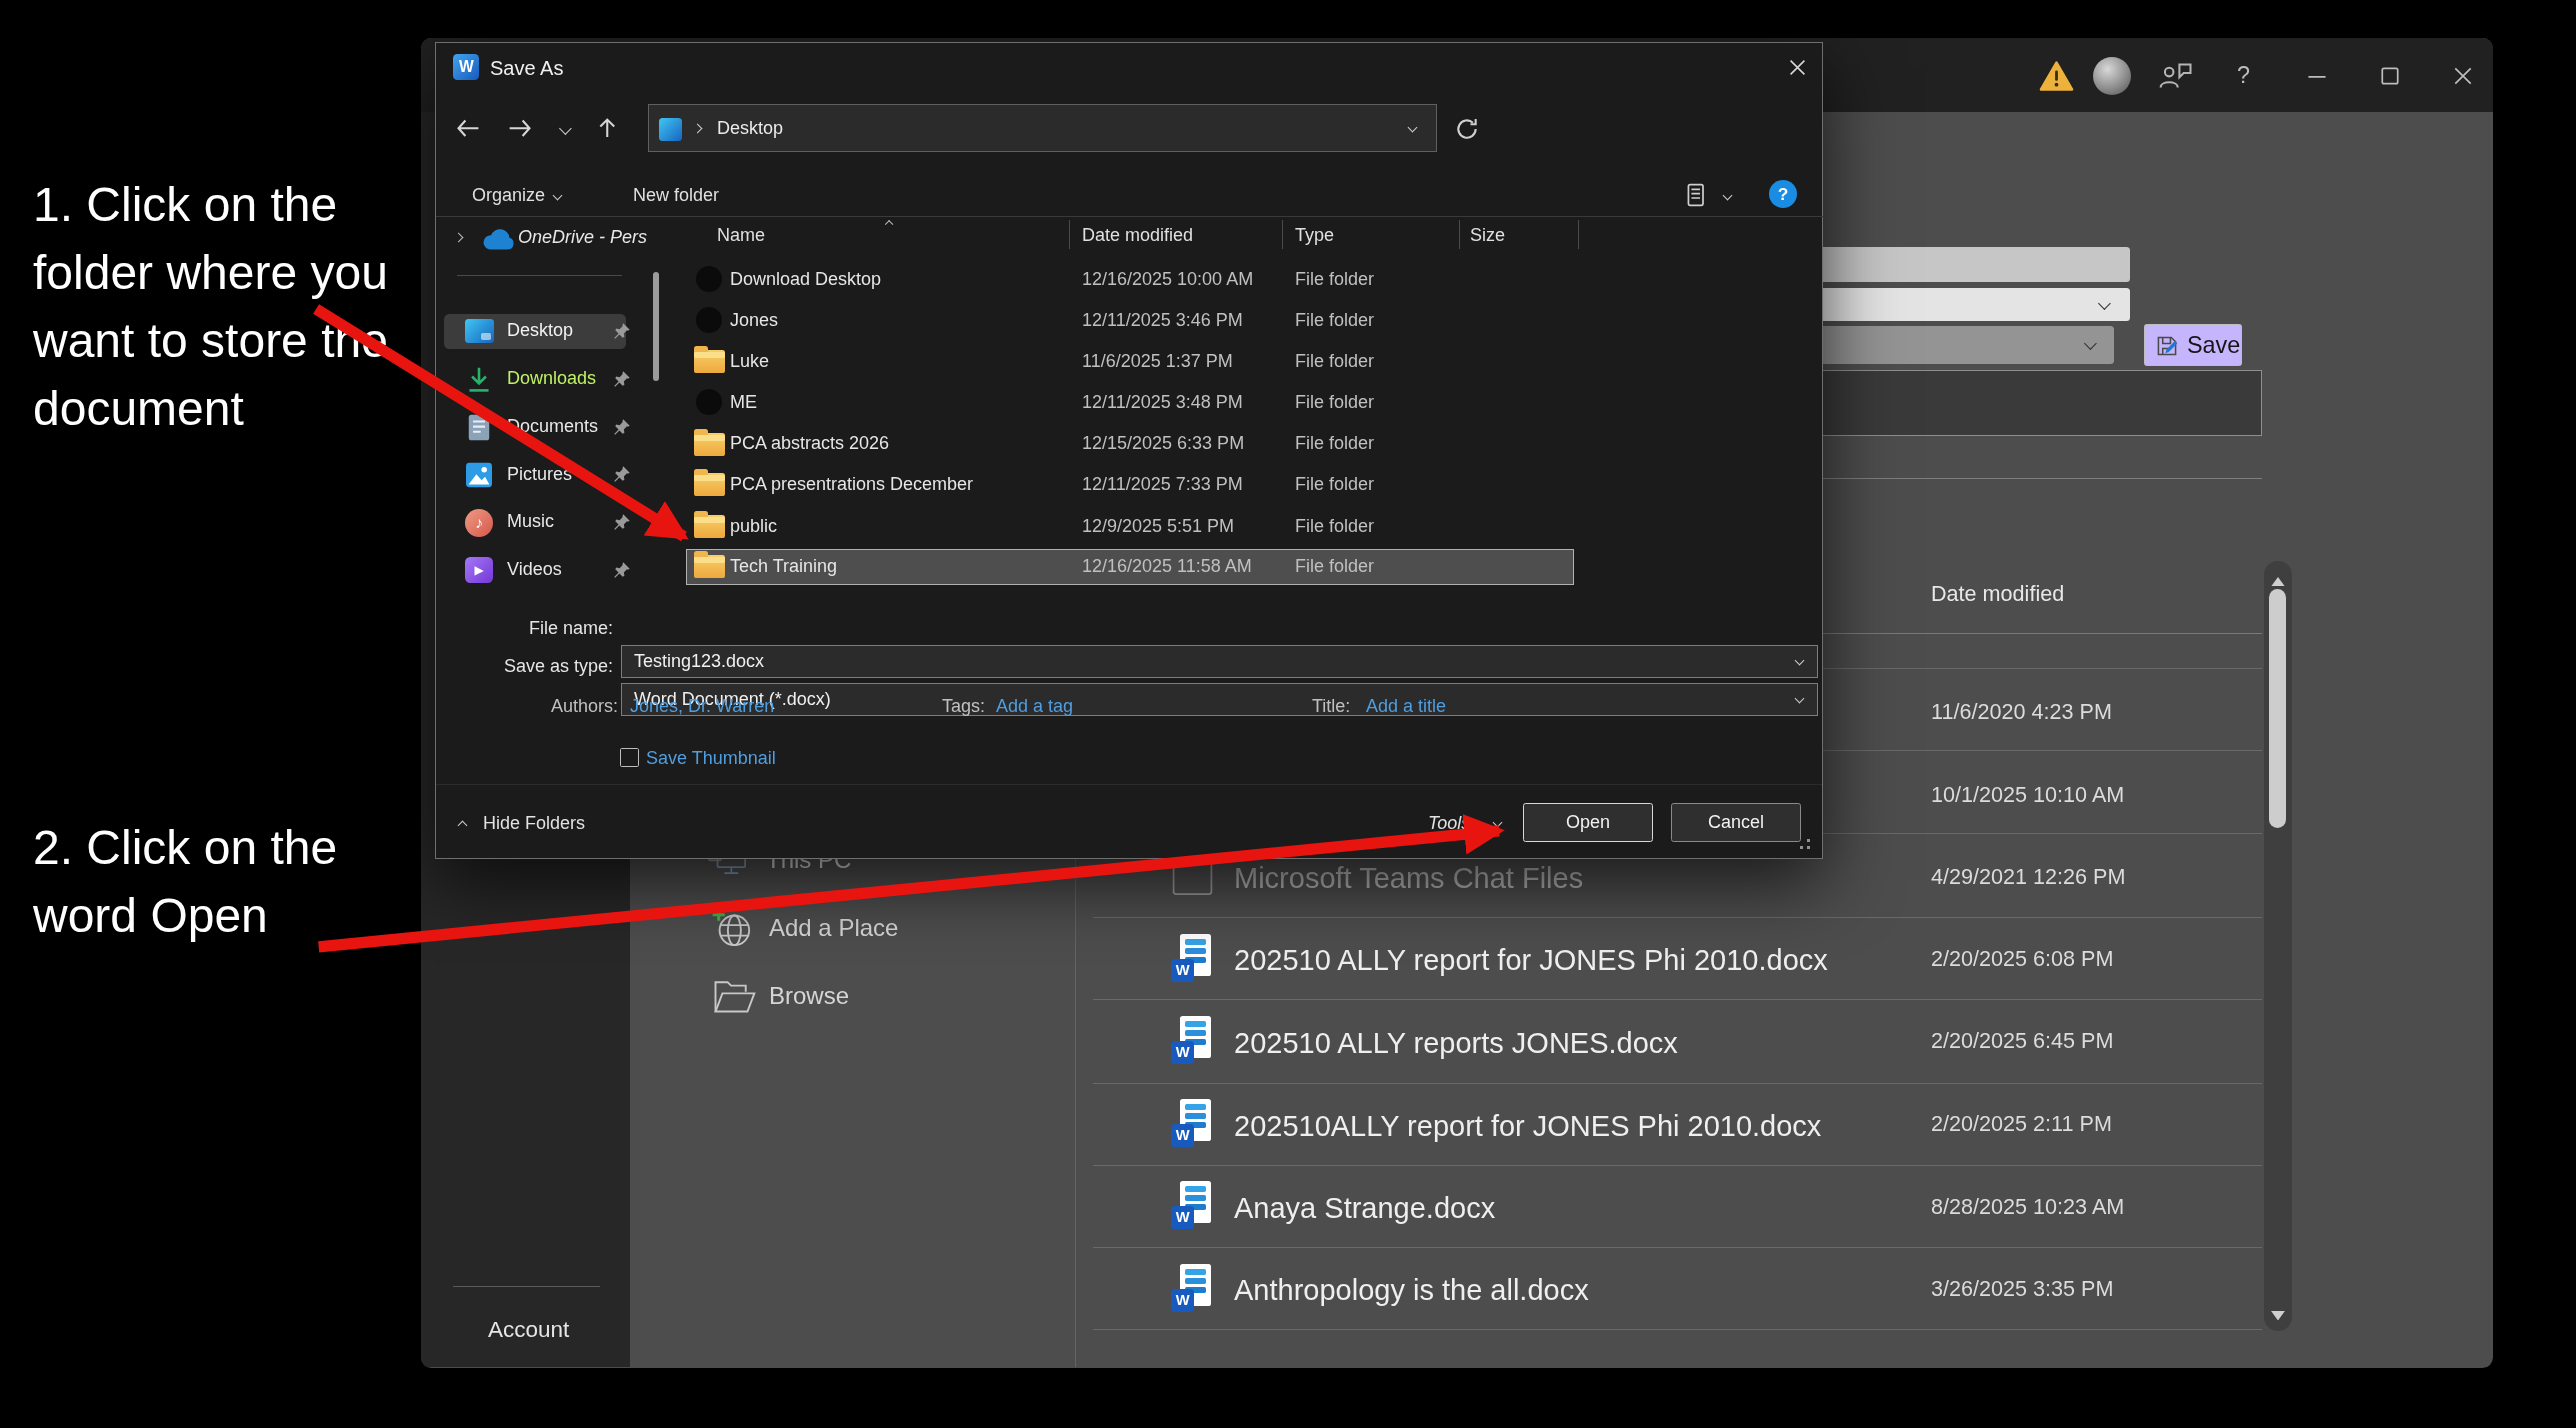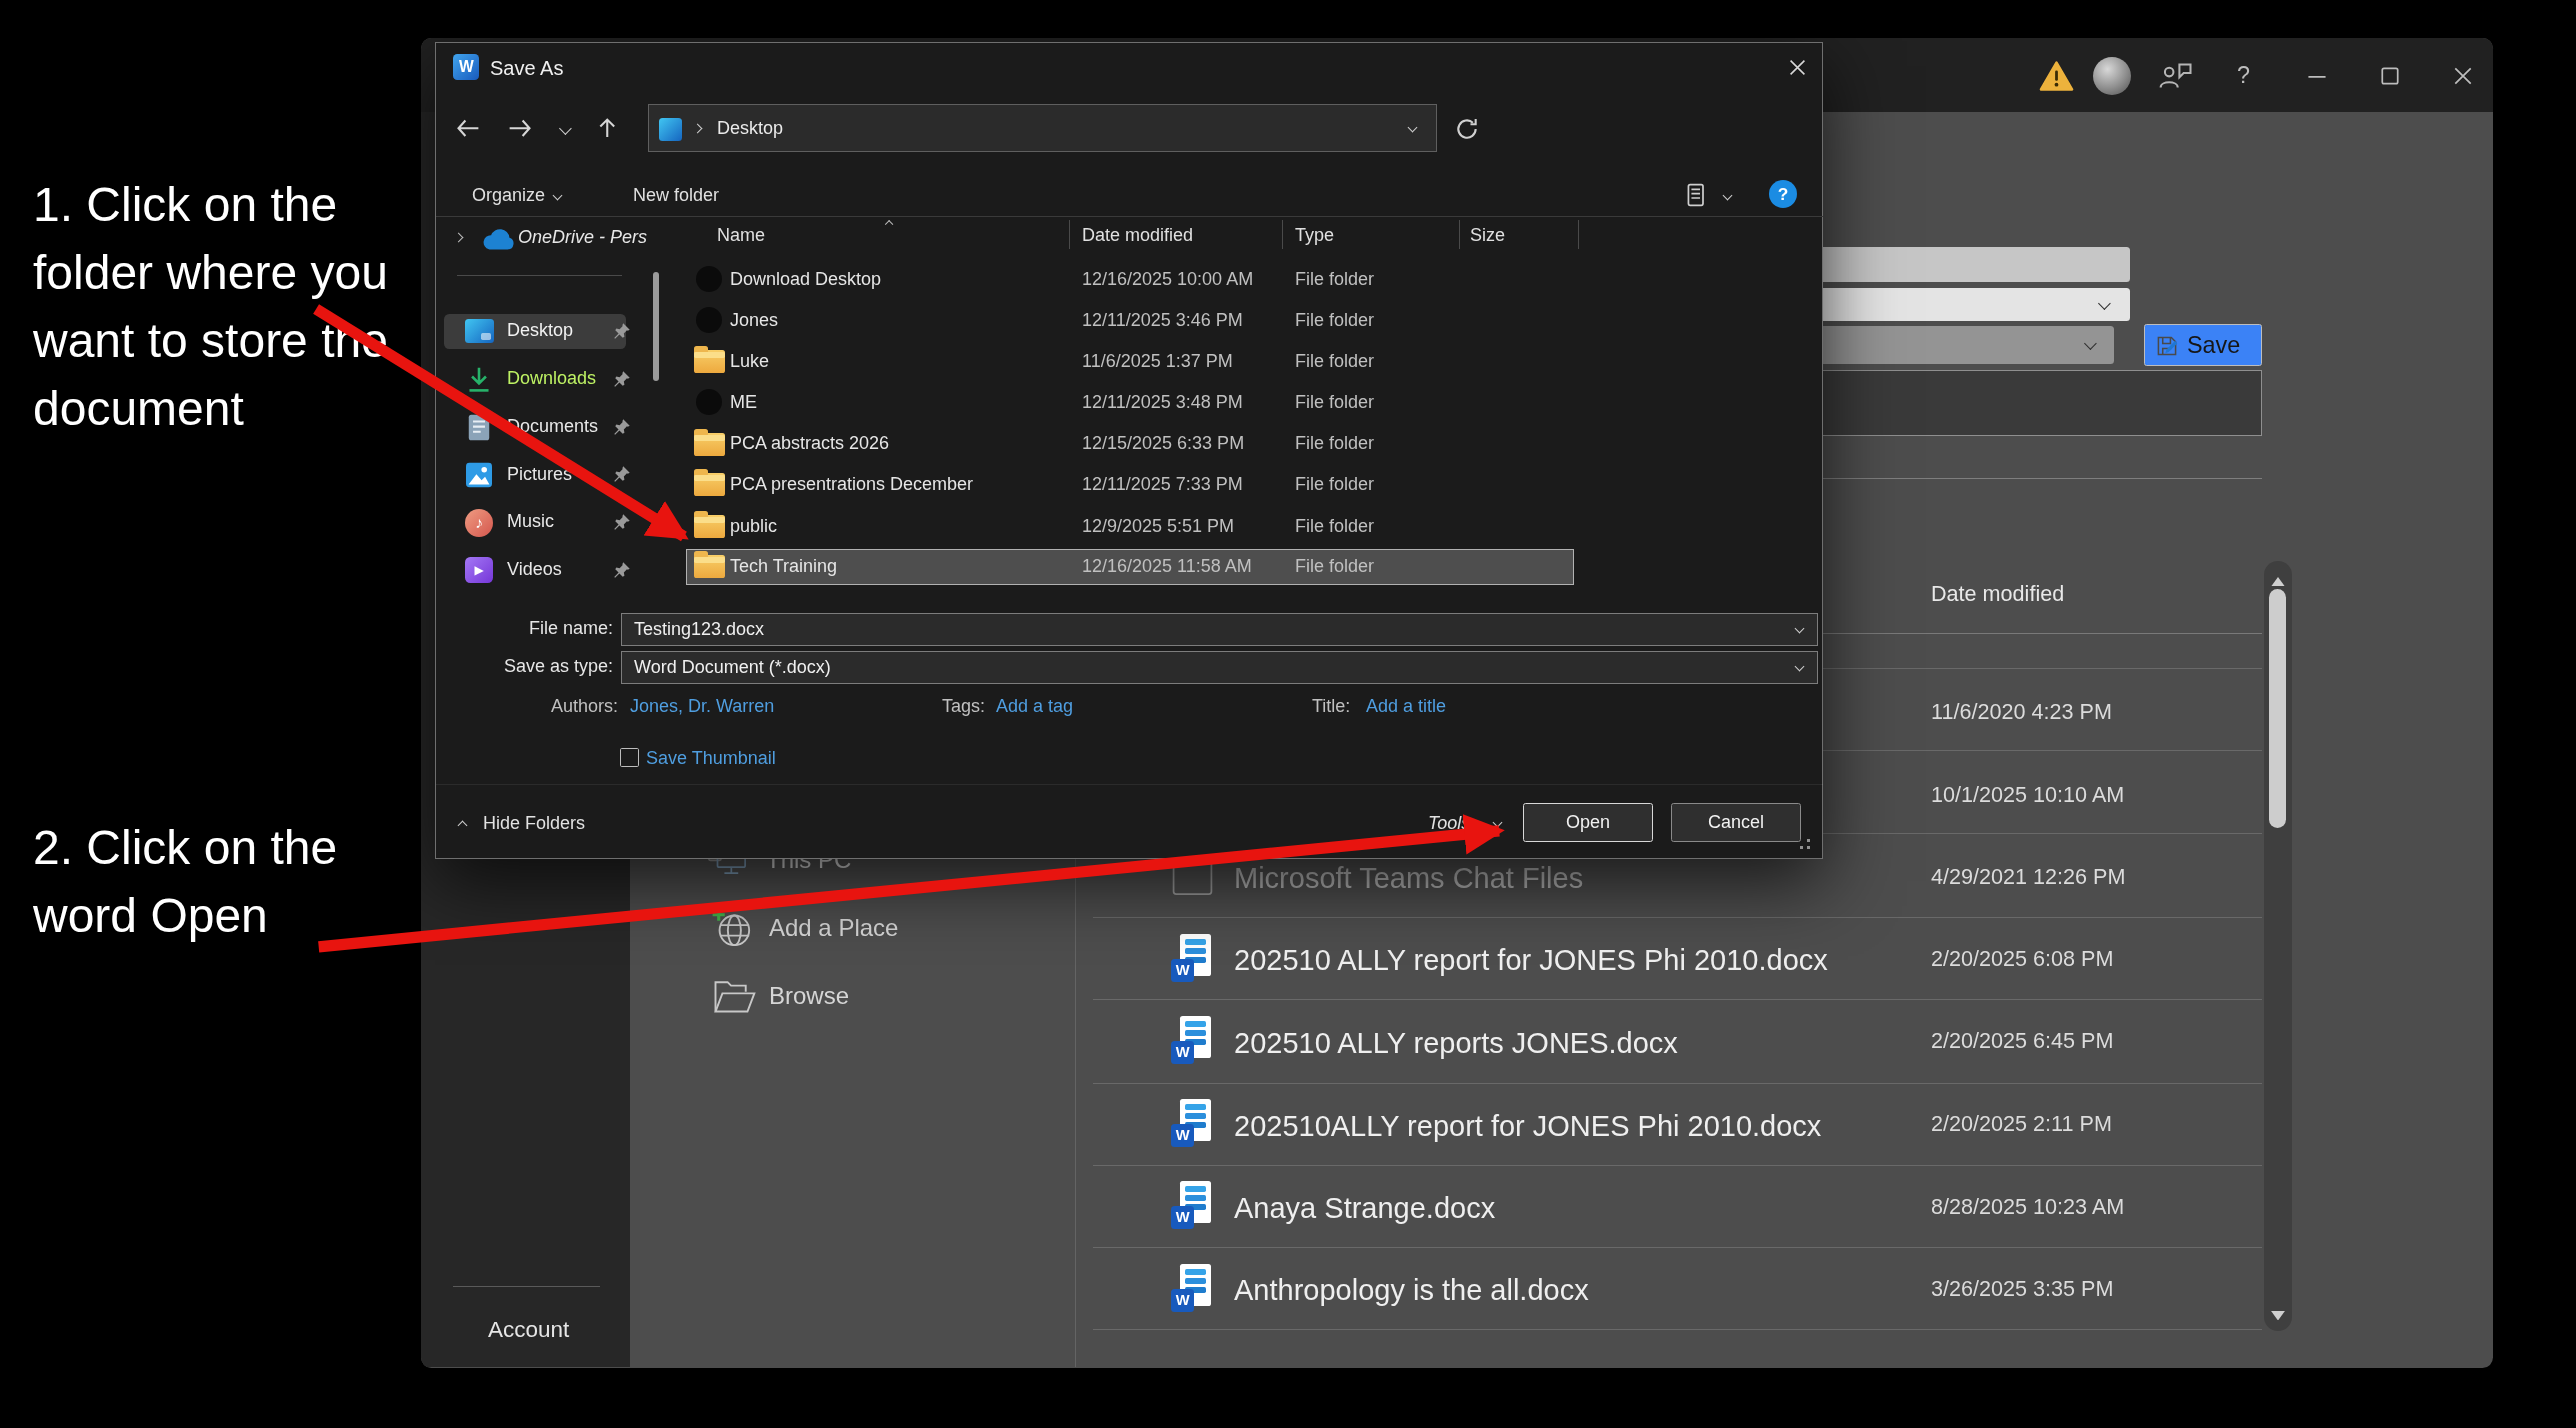--- a/index.html
+++ b/index.html
@@ -31,21 +31,21 @@
   .wdoc .b2{top:14px;background:#2b8fdc;}
   .wdoc .b3{top:22.5px;background:#1f7ccd;}
   .wdoc .badge{position:absolute;left:0;bottom:0;width:23.4px;height:23.4px;background:#185abd;border-radius:3.5px;
                color:#fff;font-size:14.7px;font-weight:bold;display:flex;align-items:center;justify-content:center;}
 
   
   .dlg{position:absolute;left:435px;top:42px;width:1388px;height:817px;background:#1b1b1b;
        border:0.9px solid #6f6f6f;box-shadow:0 22.5px 69px rgba(0,0,0,.7);z-index:20;box-sizing:border-box;
        color:#e6e6e6;font-size:18px;}
   .ctl{position:absolute;background:#2b2b2b;border:0.9px solid #5f5f5f;box-sizing:border-box;}
-  .combo{position:absolute;background:#2b2b2b;border:0.9px solid #7d7d7d;box-sizing:border-box;}
+  .combo{position:absolute;background:#2b2b2b;border:0.9px solid #7d7d7d;box-sizing:border-box;margin-top:32px;}
   .chev{display:inline-block;width:7.8px;height:7.8px;border-right:1.7px solid #cfcfcf;border-bottom:1.7px solid #cfcfcf;}
   .chev.down{transform:rotate(45deg);}
   .chev.up{transform:rotate(-135deg);}
   .chev.right{transform:rotate(-45deg);}
   .chev.sm{width:6px;height:6px;}
   .chev.dark{border-color:#2e2e2e;}
   .hair{position:absolute;background:#3a3a3a;}
   .blue{color:#4f9ee0;}
   .muted{color:#c0c0c0;}
   .pin{position:absolute;width:19px;height:19px;}
@@ -145,21 +145,21 @@
     <div class="place-label" style="left:348px;top:944px;">Browse</div>
 
     <div class="abs" style="left:654px;top:74px;width:0.9px;height:1255px;background:rgba(255,255,255,.13);"></div>
 
     <div class="abs" style="left:672px;top:209px;width:1037px;height:35px;background:#c6c6c6;border-radius:3.5px;"></div>
     <div class="abs" style="left:672px;top:250px;width:1037px;height:33px;background:#e4e4e4;border-radius:3.5px;"></div>
     <span class="chev down dark abs" style="left:1679px;top:261px;"></span>
     <div class="abs" style="left:672px;top:288px;width:1021px;height:38px;background:#949494;border-radius:3.5px;"></div>
     <span class="chev down dark abs" style="left:1665px;top:301px;"></span>
 
-    <div class="abs" style="left:1723px;top:286px;width:118px;height:42px;background:#3b82f6;border:0.9px solid #bdbdbd;border-radius:2.6px;box-sizing:border-box;">
+    <div class="abs" style="left:1723px;top:286px;width:98px;height:42px;background:#c4b5fd;border:0.9px solid #bdbdbd;border-radius:2.6px;box-sizing:border-box;">
       <span class="abs" style="left:10.4px;top:8.7px;">
         <svg width="24" height="24" viewBox="0 0 28 28" fill="none">
             <path d="M4 4h15l5 5v15H4z" stroke="#4a4a4a" stroke-width="1.8"></path>
             <path d="M9 4v7h9V4M9 24v-7h10" stroke="#4a4a4a" stroke-width="1.8"></path>
             <path d="M26 11 16 21l-4 1.4L13.4 18 23.5 8z" fill="#1f77d4"></path>
           </svg>
       </span>
       <span class="abs txt" style="left:42px;top:7px;color:#161616;font-size:23.4px;">Save</span>
     </div>
 

